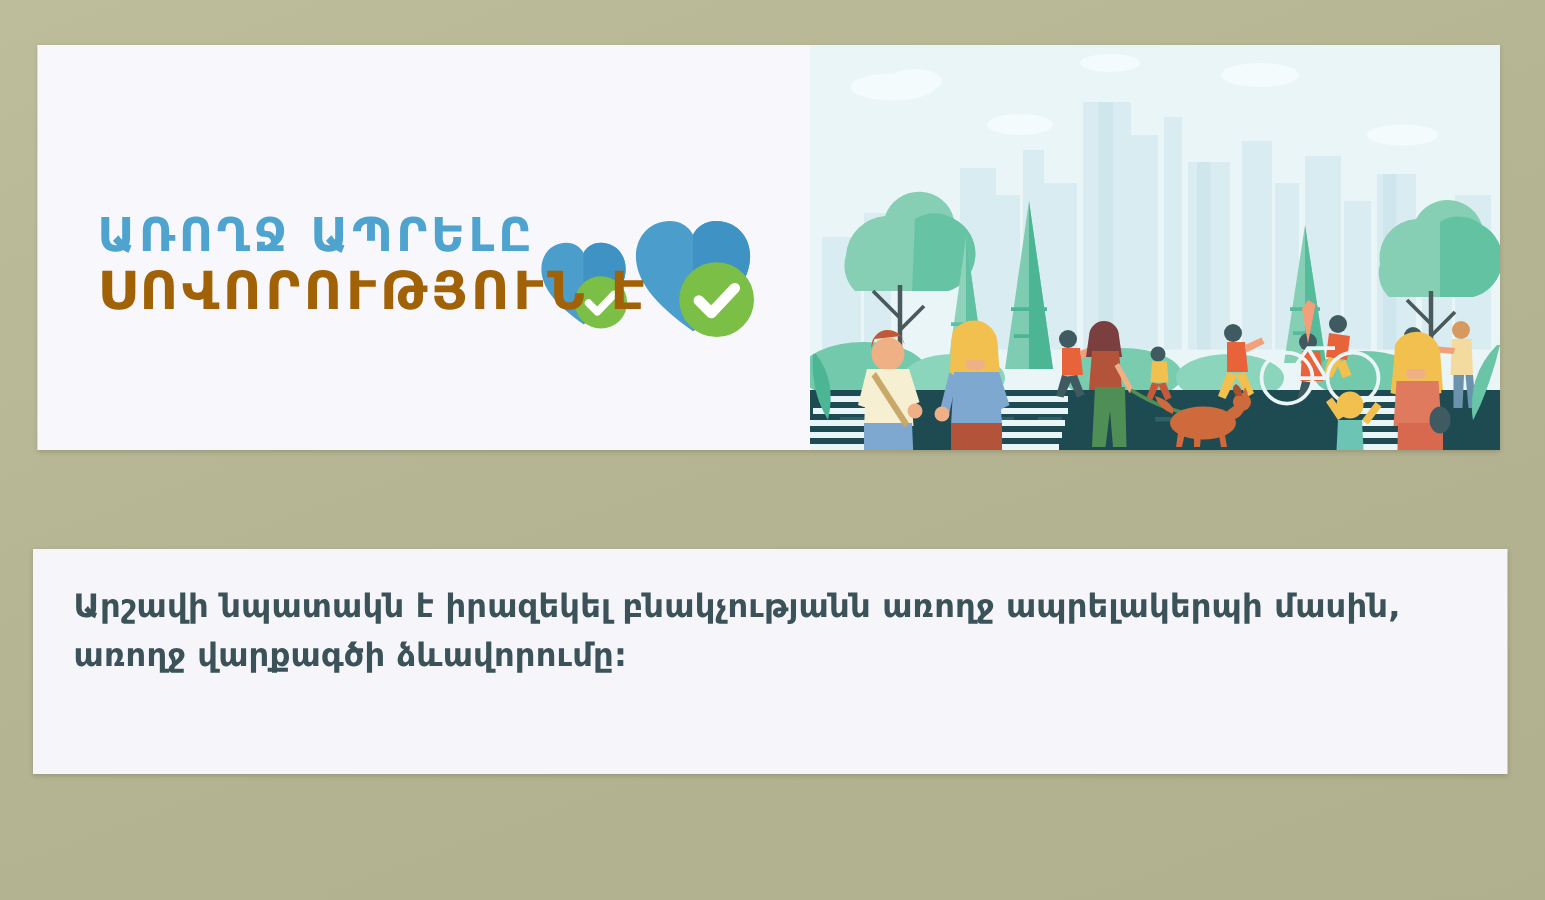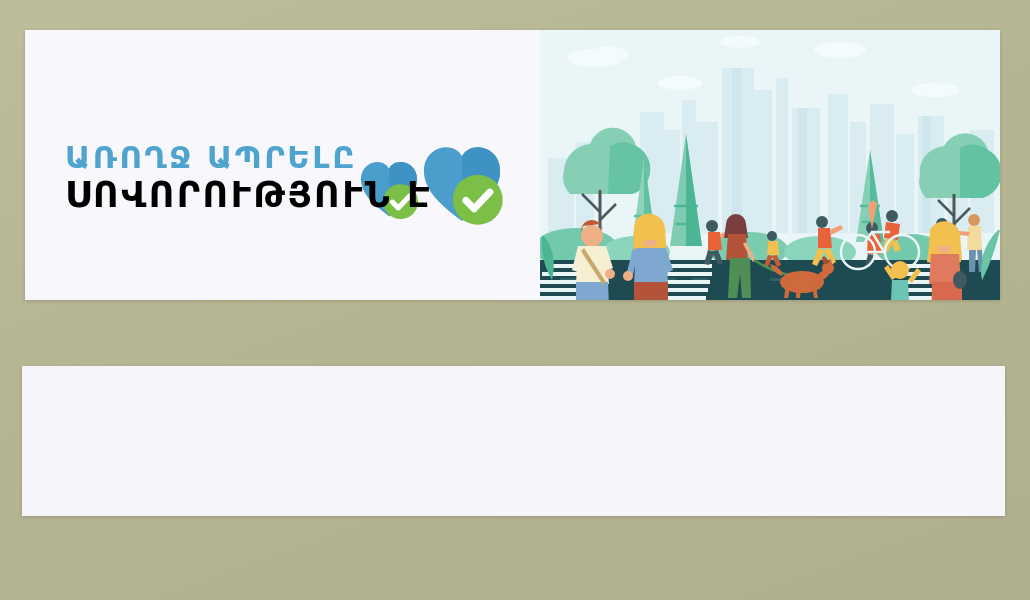--- a/index.html
+++ b/index.html
@@ -54,21 +54,21 @@
     white-space: nowrap;
   }
   #logo-line1 {
     font-size: 31px;
     color: #4fa3cf;
     position: relative;
     z-index: 1;
   }
   #logo-line2 {
     font-size: 35px;
-    color: #000000;
+    color: #a16207;
     margin-top: 5px;
     position: relative;
     z-index: 3;
   }
 
   
   .heart-wrap { position: absolute; z-index: 2; }
   #heart-small { left: 293px; top: 16px; width: 62px; height: 62px; }
   #heart-big   { left: 355px; top: 0px;  width: 84px; height: 84px; }
 
@@ -370,16 +370,18 @@
         <g>
           <path d="M4 206 q14 18 8 44 q-12 -20 -10 -44 z" fill="#4cb694"></path>
         </g>
 
       </svg>
     </div>
   </div>
 
   <div id="bottom-panel">
     <div id="body-text">
+      <span class="tline">Արշավի նպատակն է իրազեկել բնակչությանն առողջ ապրելակերպի մասին,</span>
+      <span class="tline">առողջ վարքագծի ձևավորումը:</span>
     </div>
   </div>
 
 </div>
 
 </body></html>

